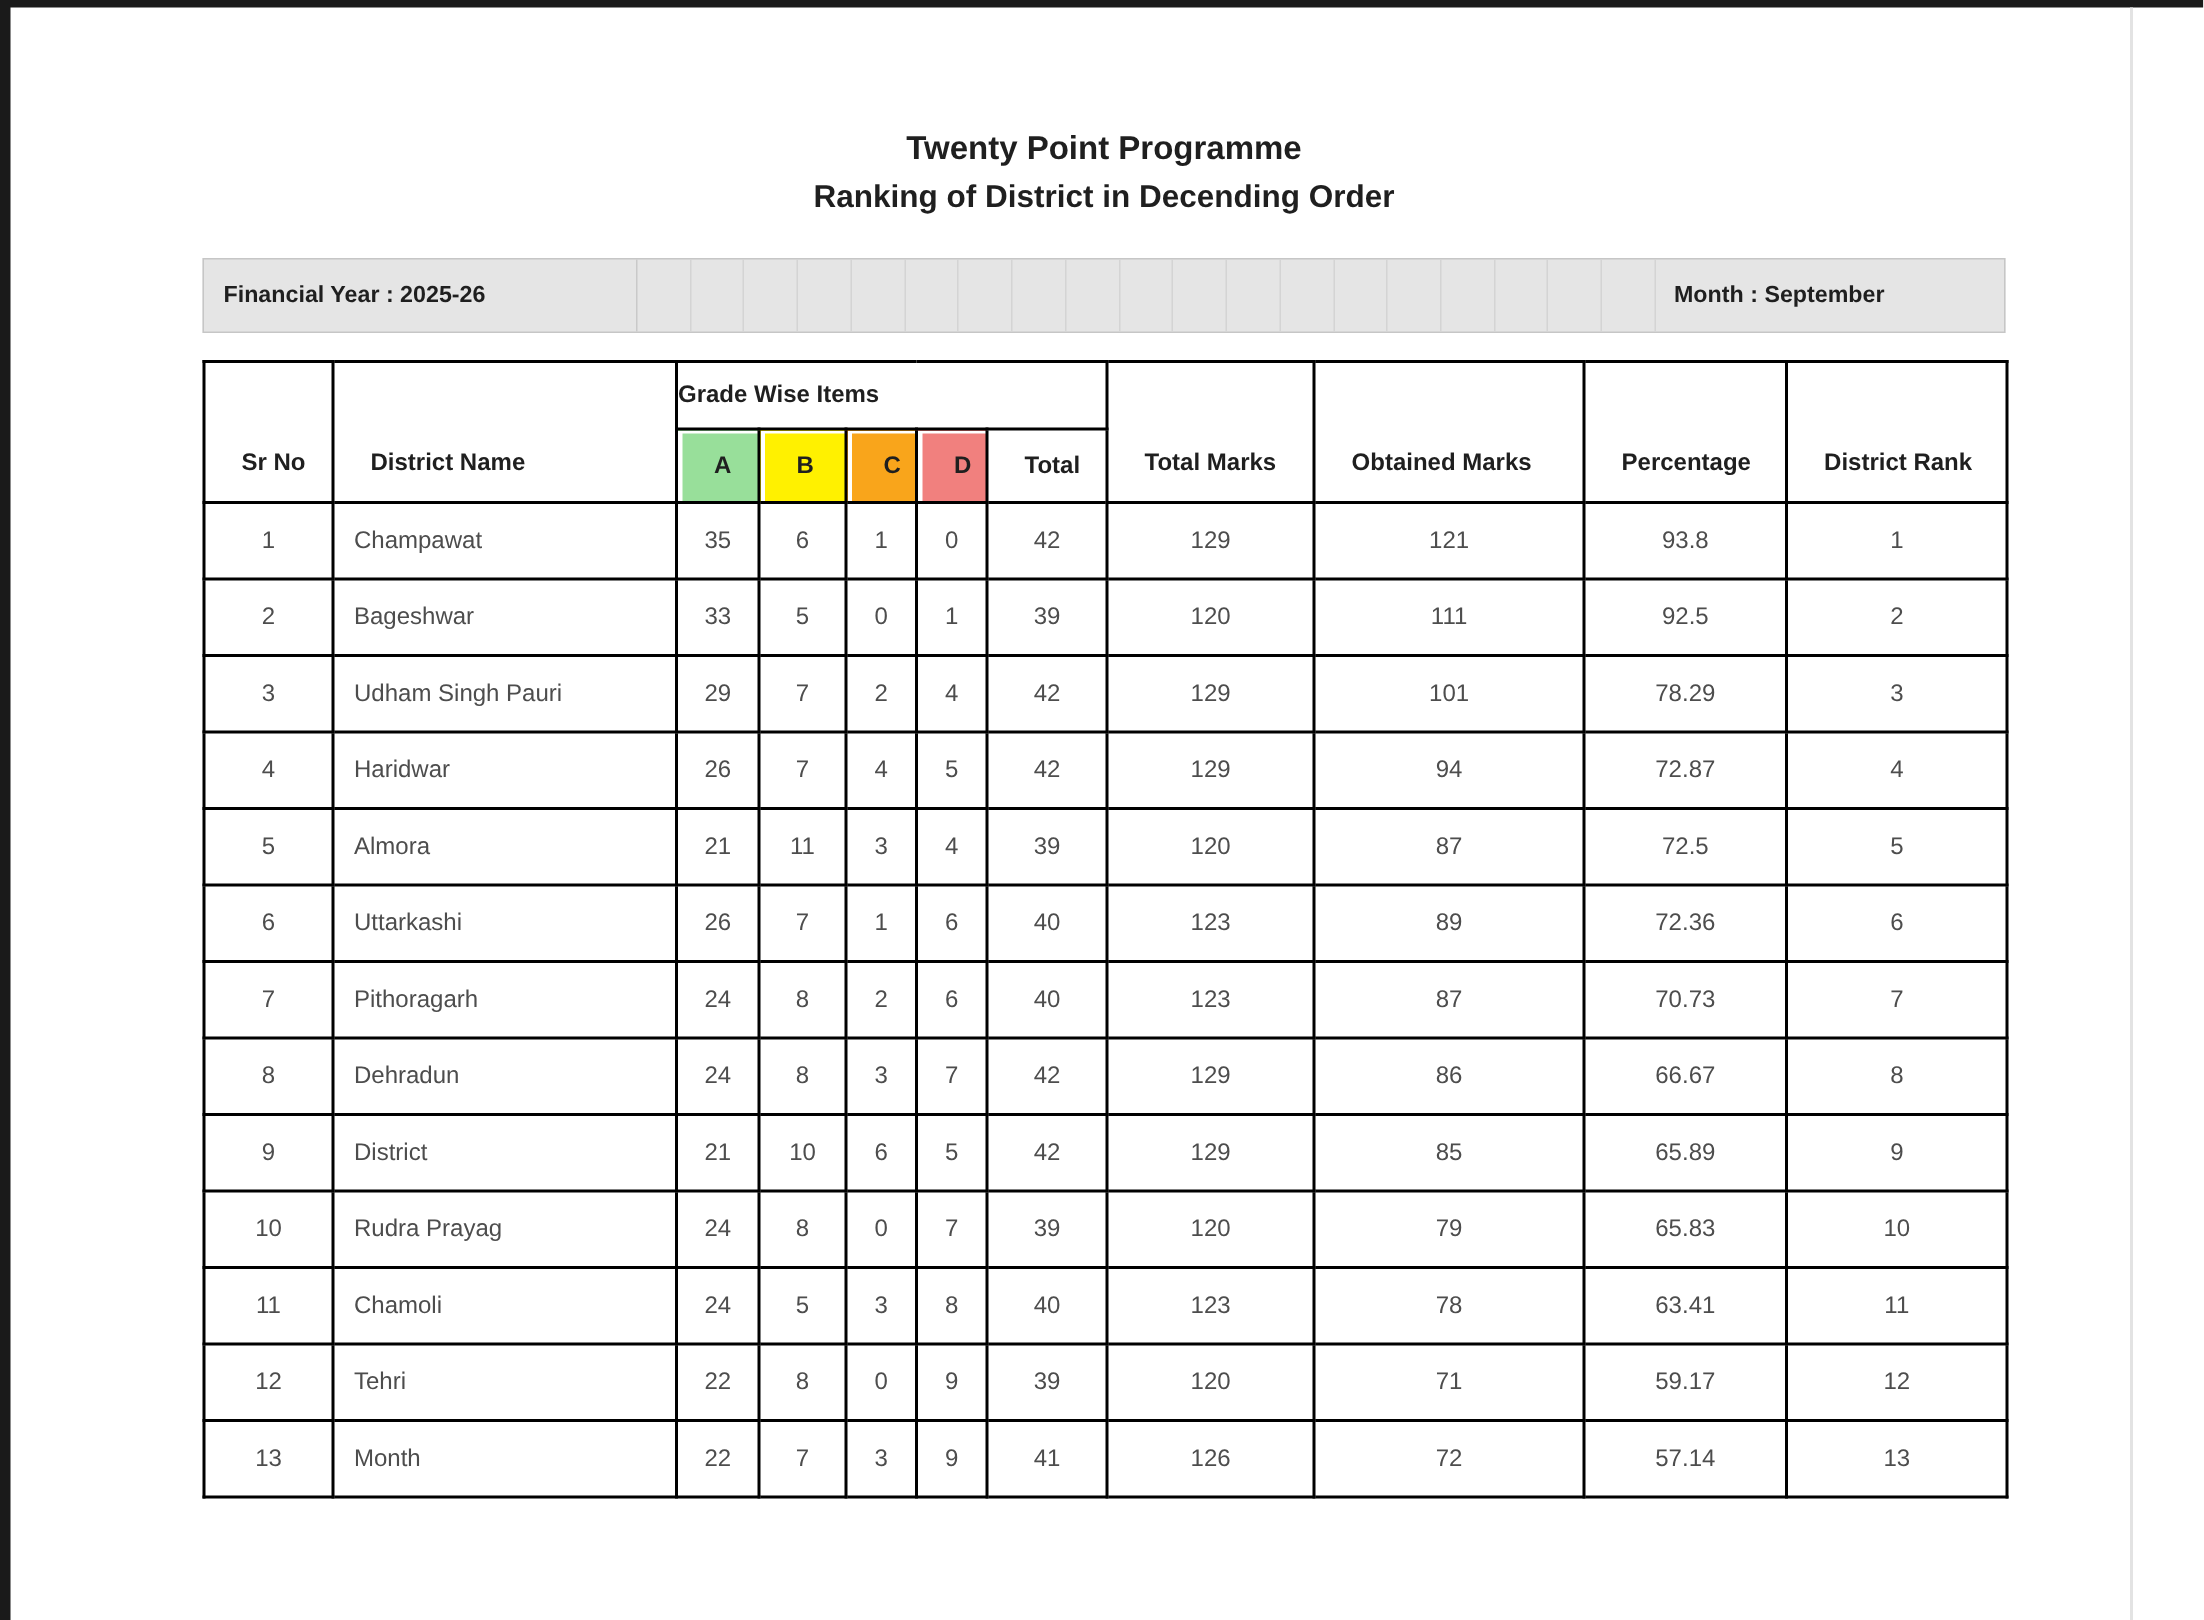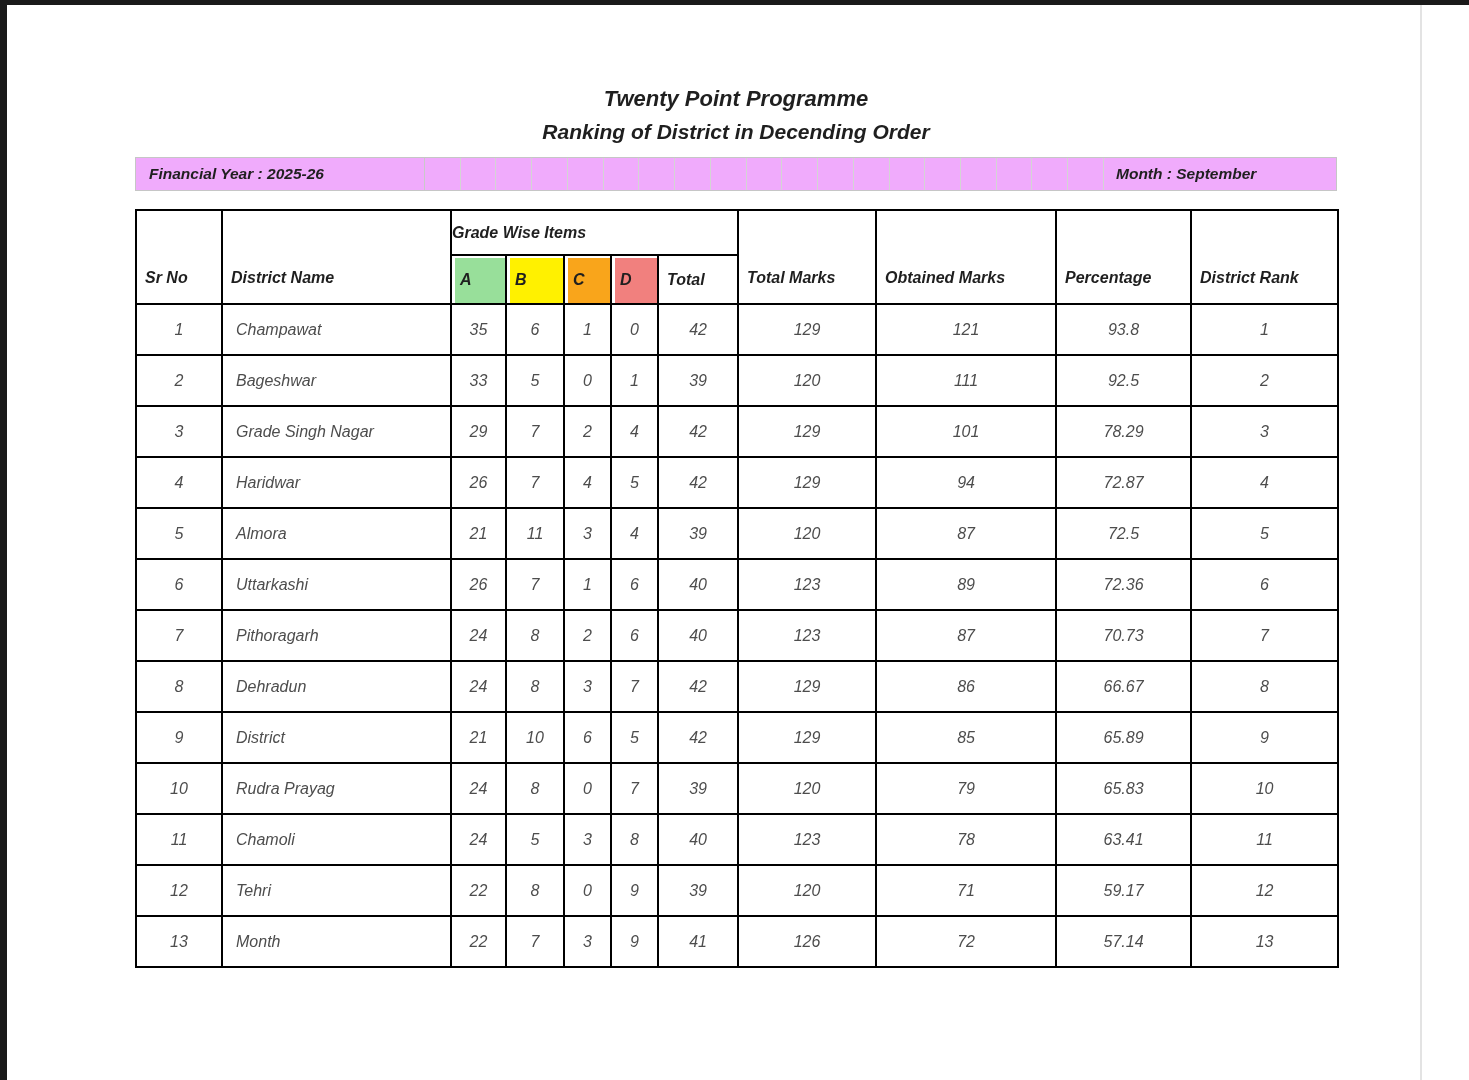--- a/index.html
+++ b/index.html
@@ -1,43 +1,43 @@
 <!DOCTYPE html>
 <html><head>
 <meta charset="utf-8">
 <style>
   * { box-sizing: border-box; }
   html,body { margin:0; padding:0; background:#ffffff; }
   body { font-family:"Liberation Sans", sans-serif; }
 
-  .page { position:relative; width:1469px; height:1080px; background:#ffffff; overflow:hidden;font-style:italic; }
+  .page { position:relative; width:1469px; height:1080px; background:#ffffff; overflow:hidden; }
 
   .edge-left { position:absolute; left:0; top:0; width:7px; height:1080px; background:#1a1a1a; }
   .edge-top  { position:absolute; left:0; top:0; width:1469px; height:5px; background:#1a1a1a; }
   .page-break-line { position:absolute; left:1420px; top:5px; width:2px; height:1075px; background:#e3e3e3; }
 
   .content { position:absolute; left:135px; top:0; width:1202px; }
 
   .title    { margin:86px 0 0 0; text-align:center; font-size:22px; line-height:26px; font-weight:bold; color:#1f1f1f; }
   .subtitle { margin:8px 0 0 0; text-align:center; font-size:21px; line-height:24px; font-weight:bold; color:#1f1f1f; }
 
   
-  .fy-bar { margin-top:13px; display:flex; height:34px; border:1px solid #c6c6c6; background:#f0abfc; }
+  .fy-bar { margin-top:28px; display:flex; height:50px; border:1px solid #c6c6c6; background:#e5e5e5; }
   .fy-cell { width:289px; flex:0 0 289px; display:flex; align-items:center; padding-left:13px;
              border-right:1px solid #c9c9c9; font-weight:bold; font-size:15.5px; color:#1f1f1f; }
   .fy-empty { flex:1 1 auto; display:flex; }
   .fy-empty .ecell { flex:1 1 auto; border-right:1px solid #d4d4d4; }
   .month-cell { width:232px; flex:0 0 232px; display:flex; align-items:center; padding-left:12px;
                 font-weight:bold; font-size:15.5px; color:#1f1f1f; }
 
   
   .rank-table { margin-top:18px; width:1202px; table-layout:fixed; border-collapse:collapse; }
   .rank-table th, .rank-table td { border:2px solid #000; }
 
-  .rank-table th { font-weight:bold; color:#1f1f1f; font-size:16px; text-align:left; padding:0 4px 0 8px; }
+  .rank-table th { font-weight:bold; color:#1f1f1f; font-size:16px; text-align:left; padding:0 4px 0 24px; }
   .th-span2 { vertical-align:bottom; padding-bottom:16px !important; }
   .th-group { text-align:center; height:45px; vertical-align:middle; padding:0 !important; }
   .hrow2 th { height:49px; vertical-align:middle; }
   .grade { box-shadow: inset 3px 2px 0 #ffffff; }
 
   .rank-table td { height:51px; vertical-align:middle; text-align:center; color:#4d4d4d; font-size:16px; padding:0; }
   .rank-table td.f-district { text-align:left; padding-left:13px;margin-top:47px; }
 </style>
 </head>
 <body>
@@ -131,21 +131,21 @@
             <td class="f-c">0</td>
             <td class="f-d">1</td>
             <td class="f-total">39</td>
             <td class="f-total-marks">120</td>
             <td class="f-obtained-marks">111</td>
             <td class="f-percentage">92.5</td>
             <td class="f-rank">2</td>
           </tr>
           <tr>
             <td class="f-sr-no">3</td>
-            <td class="f-district">Grade Singh Nagar</td>
+            <td class="f-district">Udham Singh Pauri</td>
             <td class="f-a">29</td>
             <td class="f-b">7</td>
             <td class="f-c">2</td>
             <td class="f-d">4</td>
             <td class="f-total">42</td>
             <td class="f-total-marks">129</td>
             <td class="f-obtained-marks">101</td>
             <td class="f-percentage">78.29</td>
             <td class="f-rank">3</td>
           </tr>

